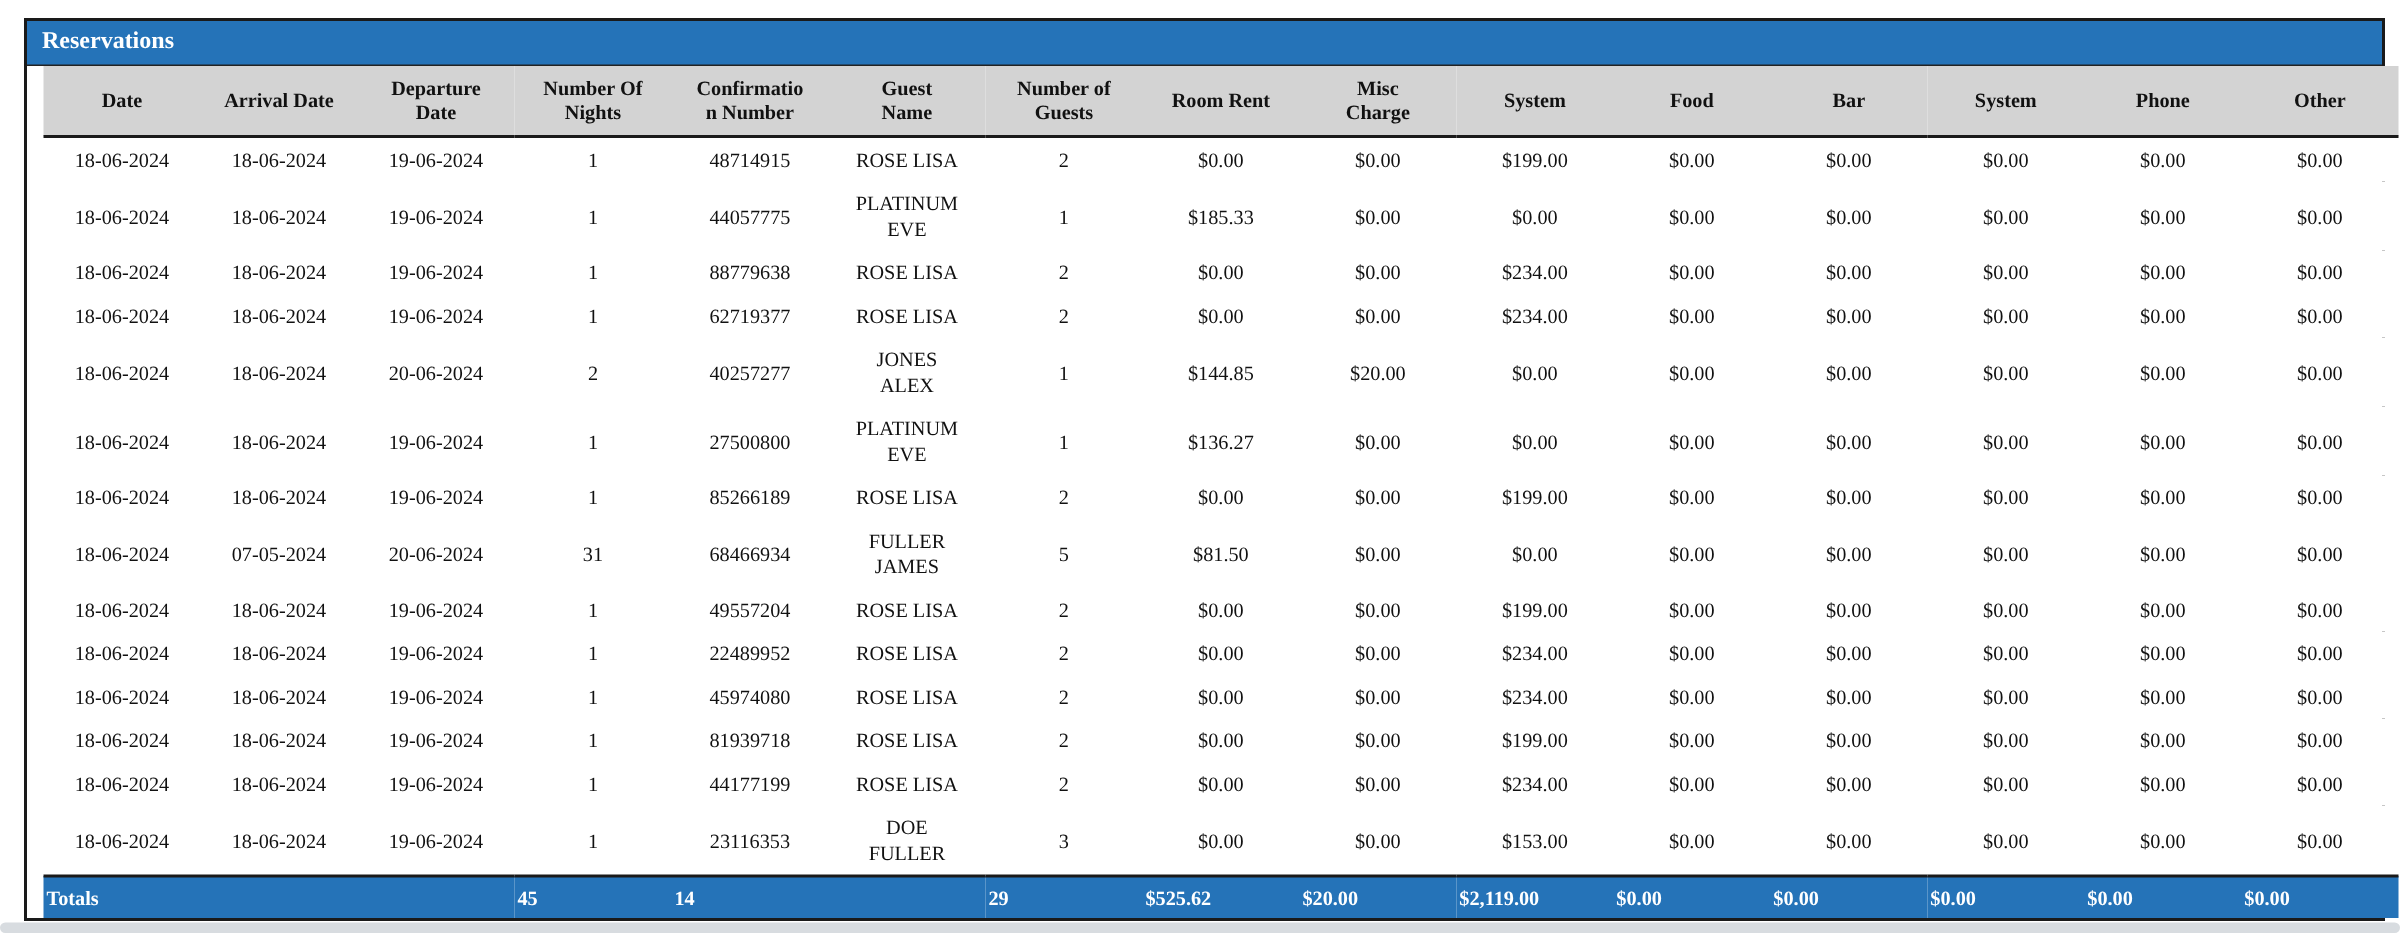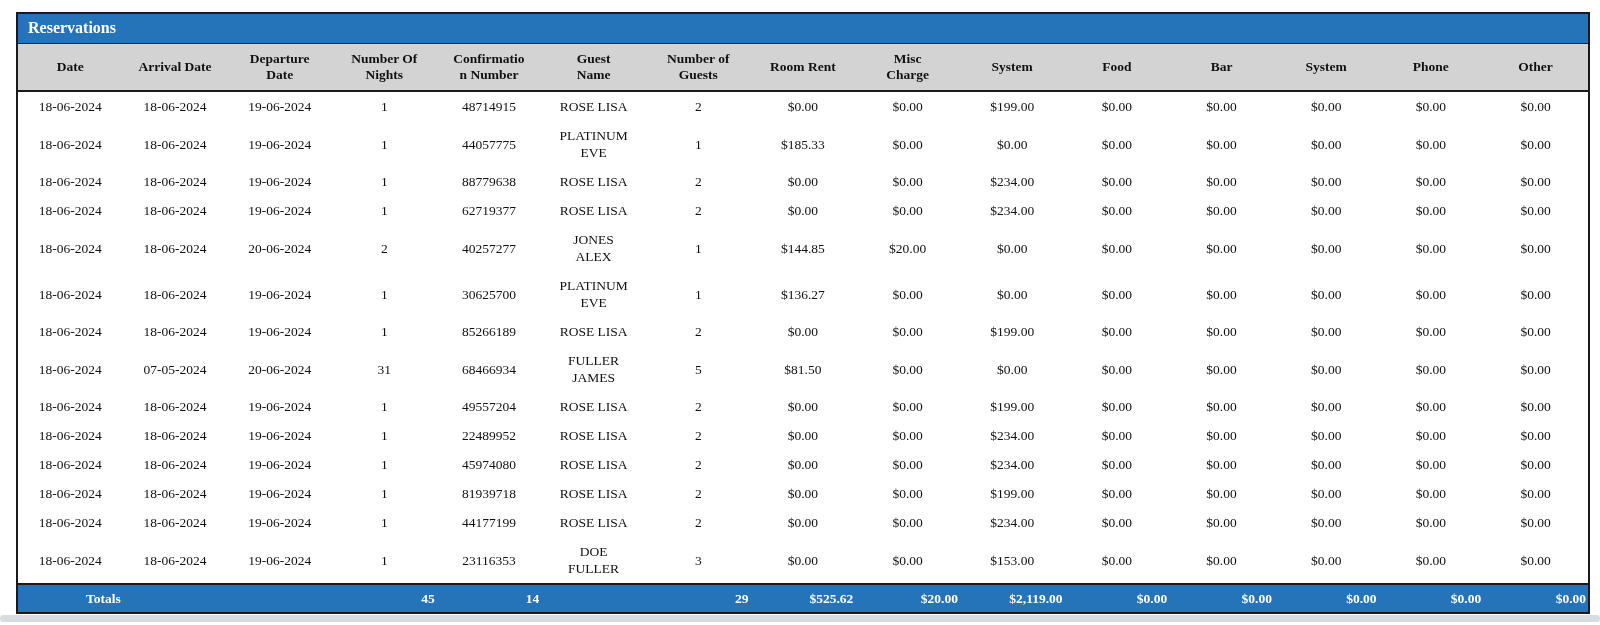--- a/index.html
+++ b/index.html
@@ -26,20 +26,21 @@
     font-weight: bold;
     font-size: 16px;
     line-height: 22px;
     padding: 3px 10px 4px 10px;
     border-bottom: 1px solid #222222;
   }
   table.report-table {
     width: 100%;
     border-collapse: collapse;
     table-layout: fixed;
+    margin-left: 11px;
   }
   table.report-table thead th {
     background: var(--header-bg, #d3d3d3);
     color: #111111;
     font-weight: bold;
     font-size: 13.5px;
     line-height: 16px;
     padding: 7px 2px;
     border-bottom: 2px solid var(--border, #1a1a1a);
     white-space: pre-line;
@@ -56,26 +57,26 @@
     vertical-align: middle;
     background: #ffffff;
   }
   table.report-table tfoot td {
     background: var(--accent, #2573b8);
     color: #ffffff;
     font-weight: bold;
     font-size: 13.5px;
     line-height: 17px;
     padding: 5px 2px;
-    text-align: right;
+    text-align: left;
     border-top: 2px solid var(--border, #1a1a1a);
     vertical-align: middle;
   }
   table.report-table tfoot td.totals-label {
-    text-align: right;
+    text-align: left;
   }
   .bottom-scrollbar {
     position: absolute;
     left: 0px;
     bottom: 3px;
     width: 1600px;
     height: 7px;
     background: var(--scrollbar, #d8dce0);
     border-radius: 4px;
   }
@@ -198,21 +199,21 @@
             <td>$0.00</td>
             <td>$0.00</td>
             <td>$0.00</td>
             <td>$0.00</td>
           </tr>
           <tr>
             <td>18-06-2024</td>
             <td>18-06-2024</td>
             <td>19-06-2024</td>
             <td>1</td>
-            <td>30625700</td>
+            <td>27500800</td>
             <td>PLATINUM
 EVE</td>
             <td>1</td>
             <td>$136.27</td>
             <td>$0.00</td>
             <td>$0.00</td>
             <td>$0.00</td>
             <td>$0.00</td>
             <td>$0.00</td>
             <td>$0.00</td>

